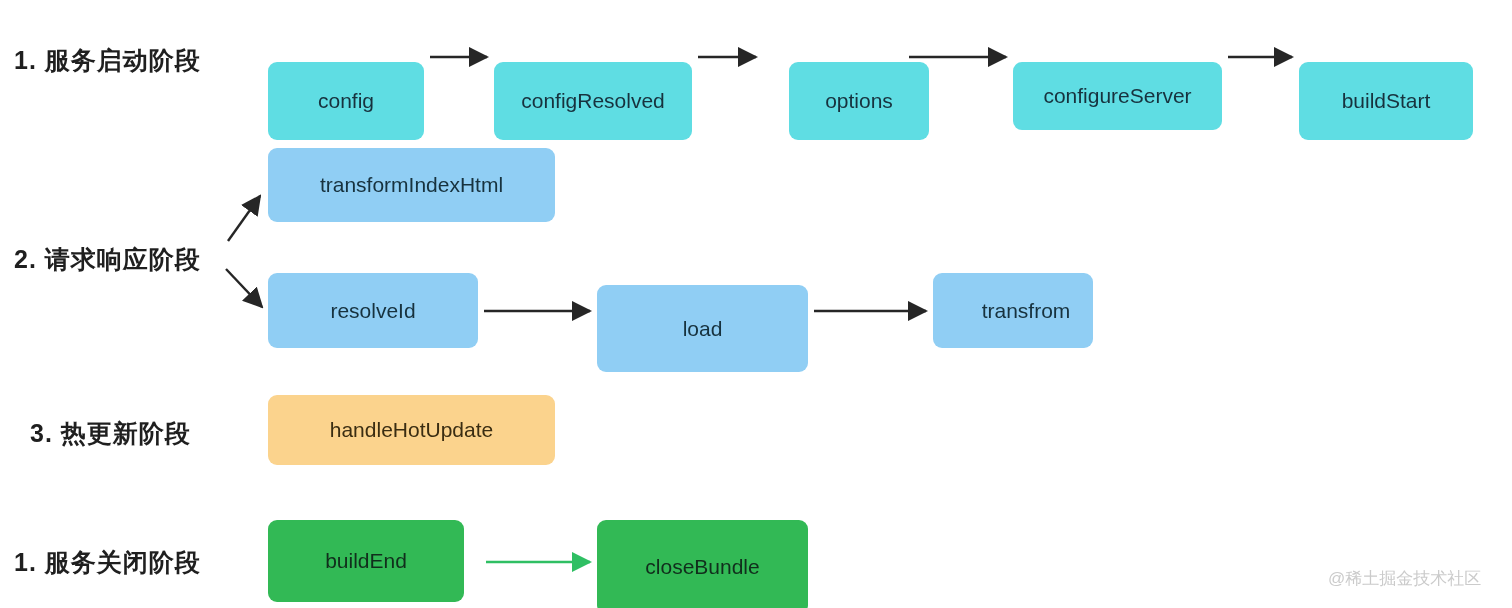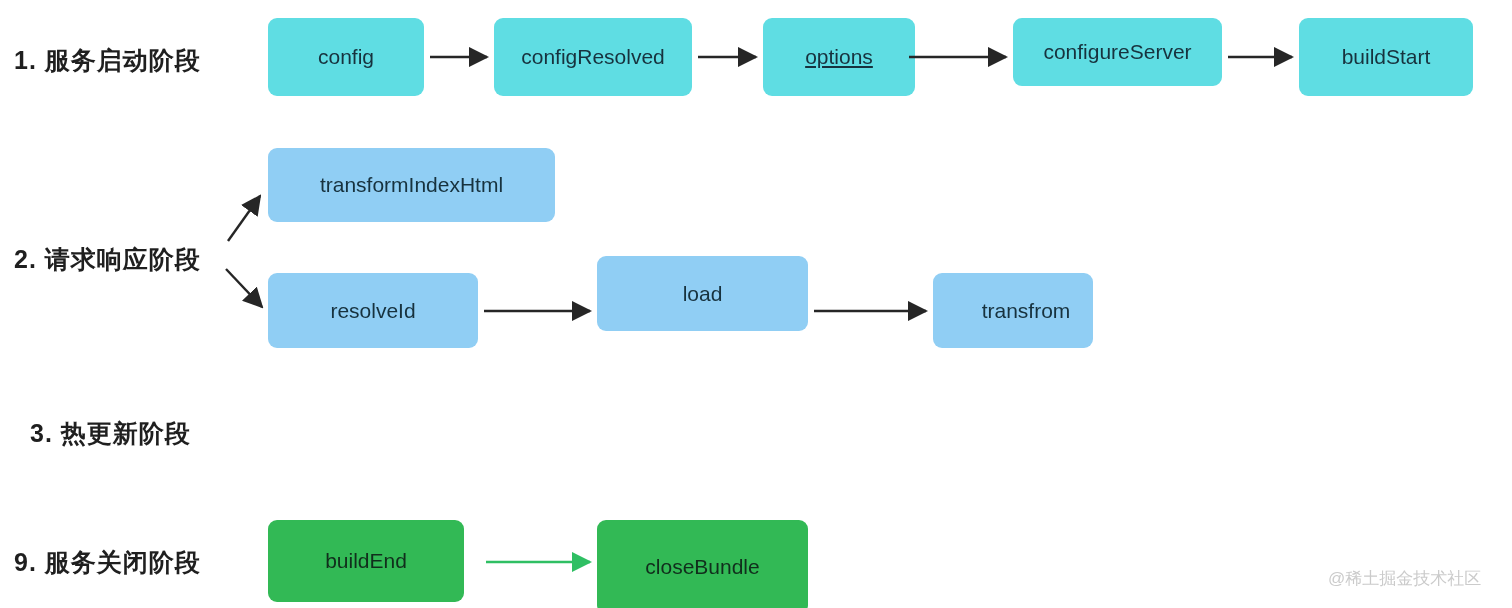--- a/index.html
+++ b/index.html
@@ -26,21 +26,21 @@
   .node {
     position: absolute;
     border-radius: 9px;
     display: flex;
     align-items: center;
     justify-content: center;
     font-size: 21px;
     white-space: nowrap;
   }
 
-  .node-cyan   { background: #5fdde3; color: #17323e; }
+  .node-cyan   { background: #5fdde3; color: #17323e; margin-top: 44px; }
   .node-blue   { background: #90cef4; color: #17323e; }
   .node-orange { background: #fbd38d; color: #3a2d12; }
   .node-green  { background: #32b955; color: #112e1c; }
 
   .arrow-layer {
     position: absolute;
     left: 0; top: 0;
     width: 1512px;
     height: 608px;
     pointer-events: none;
@@ -56,33 +56,34 @@
   }
 </style>
 </head>
 <body>
 
 <div class="canvas">
 
   <div class="phase-label" style="left:14px; top:44px;">1. 服务启动阶段</div>
   <div class="phase-label" style="left:14px; top:243px;text-align:right;">2. 请求响应阶段</div>
   <div class="phase-label" style="left:30px; top:417px;">3. 热更新阶段</div>
-  <div class="phase-label" style="left:14px; top:546px;">9. 服务关闭阶段</div>
+  <div class="phase-label" style="left:14px; top:546px;">1. 服务关闭阶段</div>
 
   <div class="node node-cyan" style="left:268px; top:18px; width:156px; height:78px;">config</div>
   <div class="node node-cyan" style="left:494px; top:18px; width:198px; height:78px;">configResolved</div>
-  <div class="node node-cyan" style="left:763px; top:18px; width:152px; height:78px;text-decoration:underline;">options</div>
+  <div class="node node-cyan" style="left:789px; top:18px; width:140px; height:78px;">options</div>
   <div class="node node-cyan" style="left:1013px; top:18px; width:209px; height:68px;">configureServer</div>
   <div class="node node-cyan" style="left:1299px; top:18px; width:174px; height:78px;">buildStart</div>
 
   <div class="node node-blue" style="left:268px; top:148px; width:287px; height:74px;">transformIndexHtml</div>
   <div class="node node-blue" style="left:268px; top:273px; width:210px; height:75px;">resolveId</div>
-  <div class="node node-blue" style="left:597px; top:256px; width:211px; height:75px;">load</div>
+  <div class="node node-blue" style="left:597px; top:285px; width:211px; height:87px;">load</div>
   <div class="node node-blue" style="left:933px; top:273px; width:160px; height:75px;padding-left:26px;">transfrom</div>
 
+  <div class="node node-orange" style="left:268px; top:395px; width:287px; height:70px;">handleHotUpdate</div>
 
   <div class="node node-green" style="left:268px; top:520px; width:196px; height:82px;">buildEnd</div>
   <div class="node node-green" style="left:597px; top:520px; width:211px; height:94px;">closeBundle</div>
 
   <svg class="arrow-layer" viewBox="0 0 1512 608">
     <defs>
       <marker id="ah-black" viewBox="0 0 10 10" markerWidth="8.5" markerHeight="8.5" refX="9" refY="5" orient="auto">
         <path d="M0,0 L10,5 L0,10 Z" fill="#262626"></path>
       </marker>
       <marker id="ah-green" viewBox="0 0 10 10" markerWidth="8.5" markerHeight="8.5" refX="9" refY="5" orient="auto">

